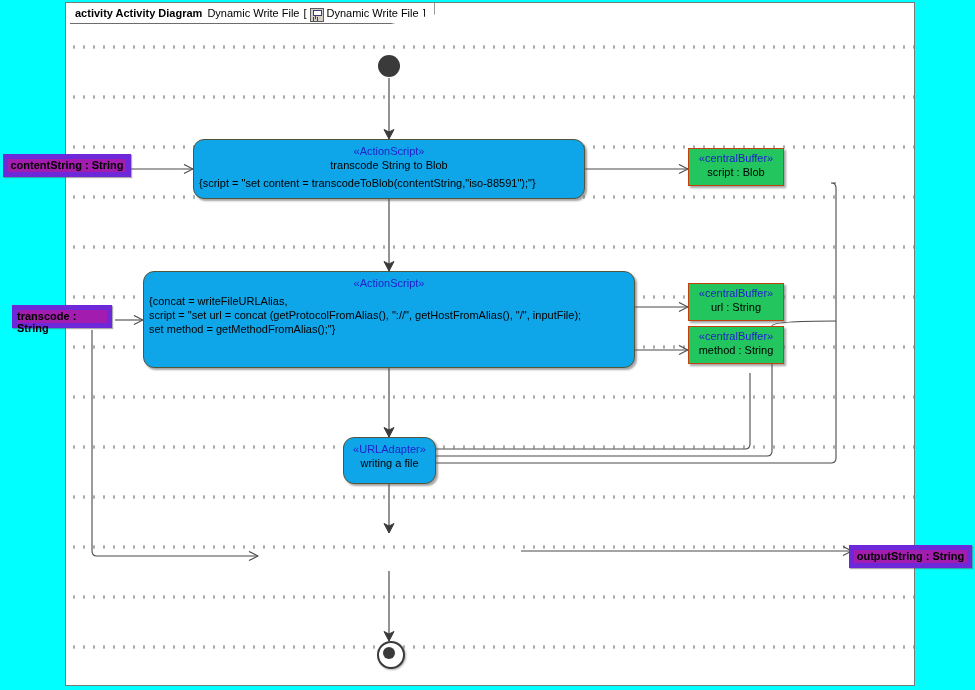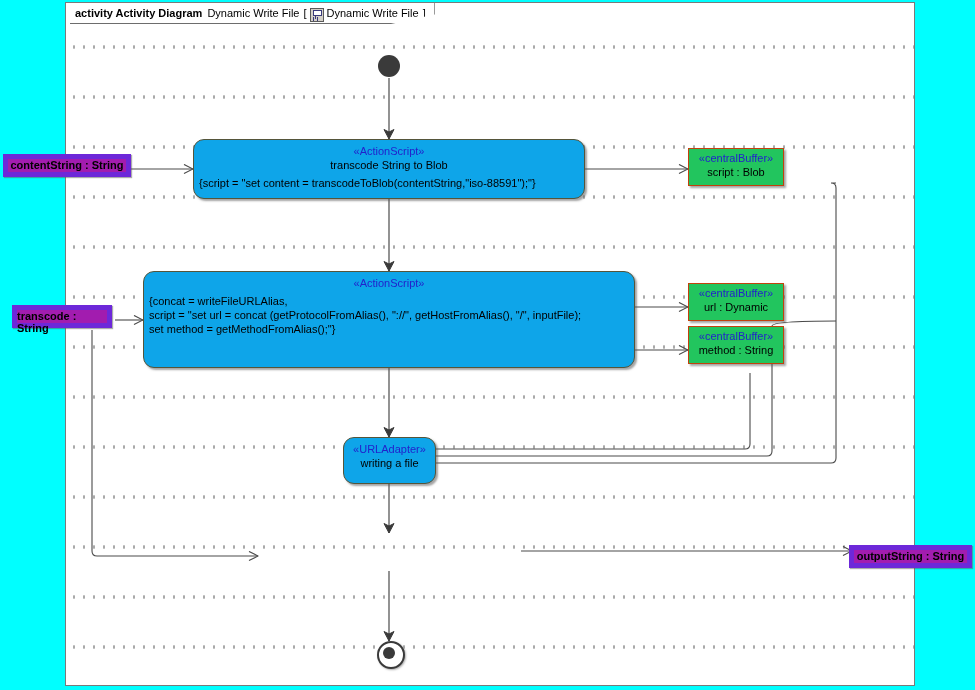--- a/index.html
+++ b/index.html
@@ -218,21 +218,21 @@
   </div>
 
 
   <div class="buffer" style="left:622px;top:145px;width:96px;height:38px;">
     <div class="stereo" style="margin-top:3px;">«centralBuffer»</div>
     <div class="nname">script : Blob</div>
   </div>
 
   <div class="buffer" style="left:622px;top:280px;width:96px;height:38px;">
     <div class="stereo" style="margin-top:3px;">«centralBuffer»</div>
-    <div class="nname">url : Dynamic</div>
+    <div class="nname">url : String</div>
   </div>
 
   <div class="buffer" style="left:622px;top:323px;width:96px;height:38px;">
     <div class="stereo" style="margin-top:3px;">«centralBuffer»</div>
     <div class="nname">method : String</div>
   </div>
 
   <div id="final" style="left:311px;top:638px;"></div>
 
 </div>

